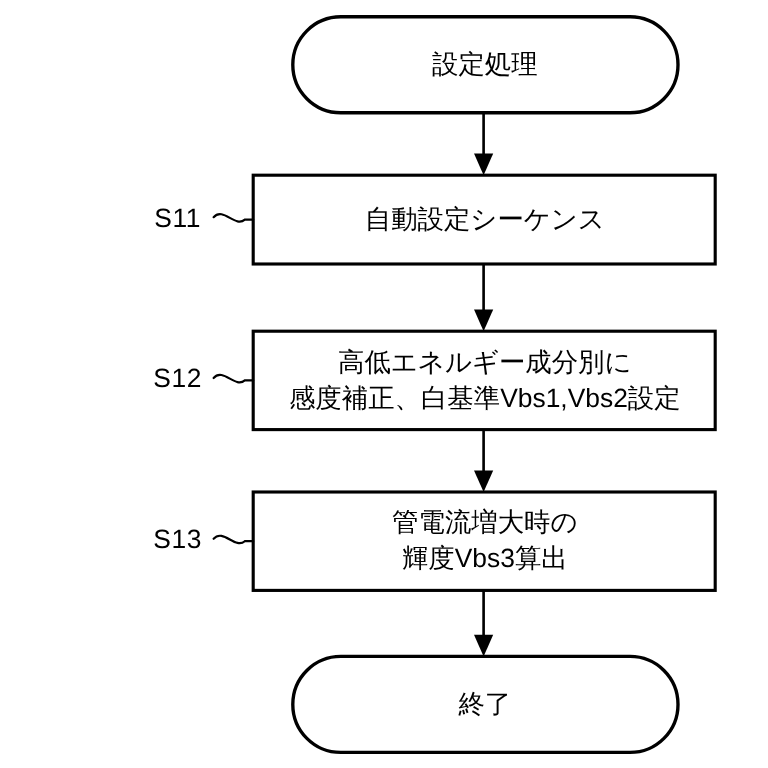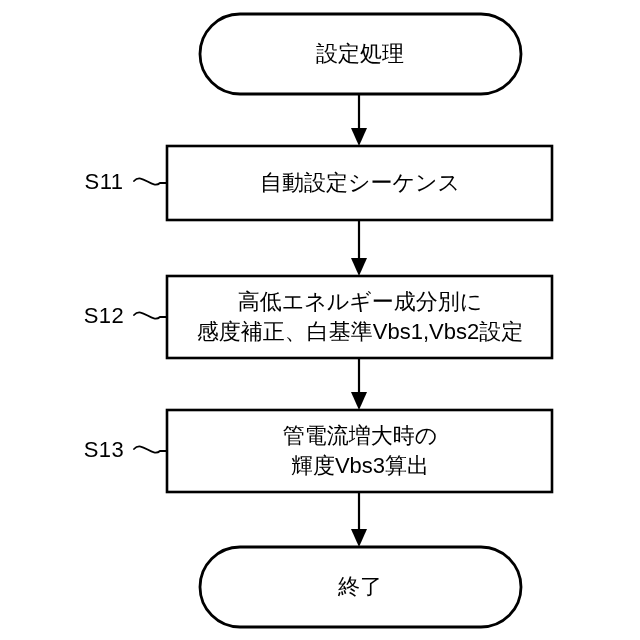--- a/index.html
+++ b/index.html
@@ -12,20 +12,21 @@
     height: 640px;
     font-family: "Liberation Sans", "DejaVu Sans", sans-serif;
     color: #000000;
     overflow: hidden;
   }
   #flowchart-canvas {
     position: relative;
     width: 576px;
     height: 640px;
     background: #ffffff;
+    margin-left: 44px;
   }
   svg.diagram {
     display: block;
     width: 640px;
     height: 640px;
   }
   .node-shape {
     fill: #ffffff;
     stroke: #000000;
     stroke-width: 2.6;

